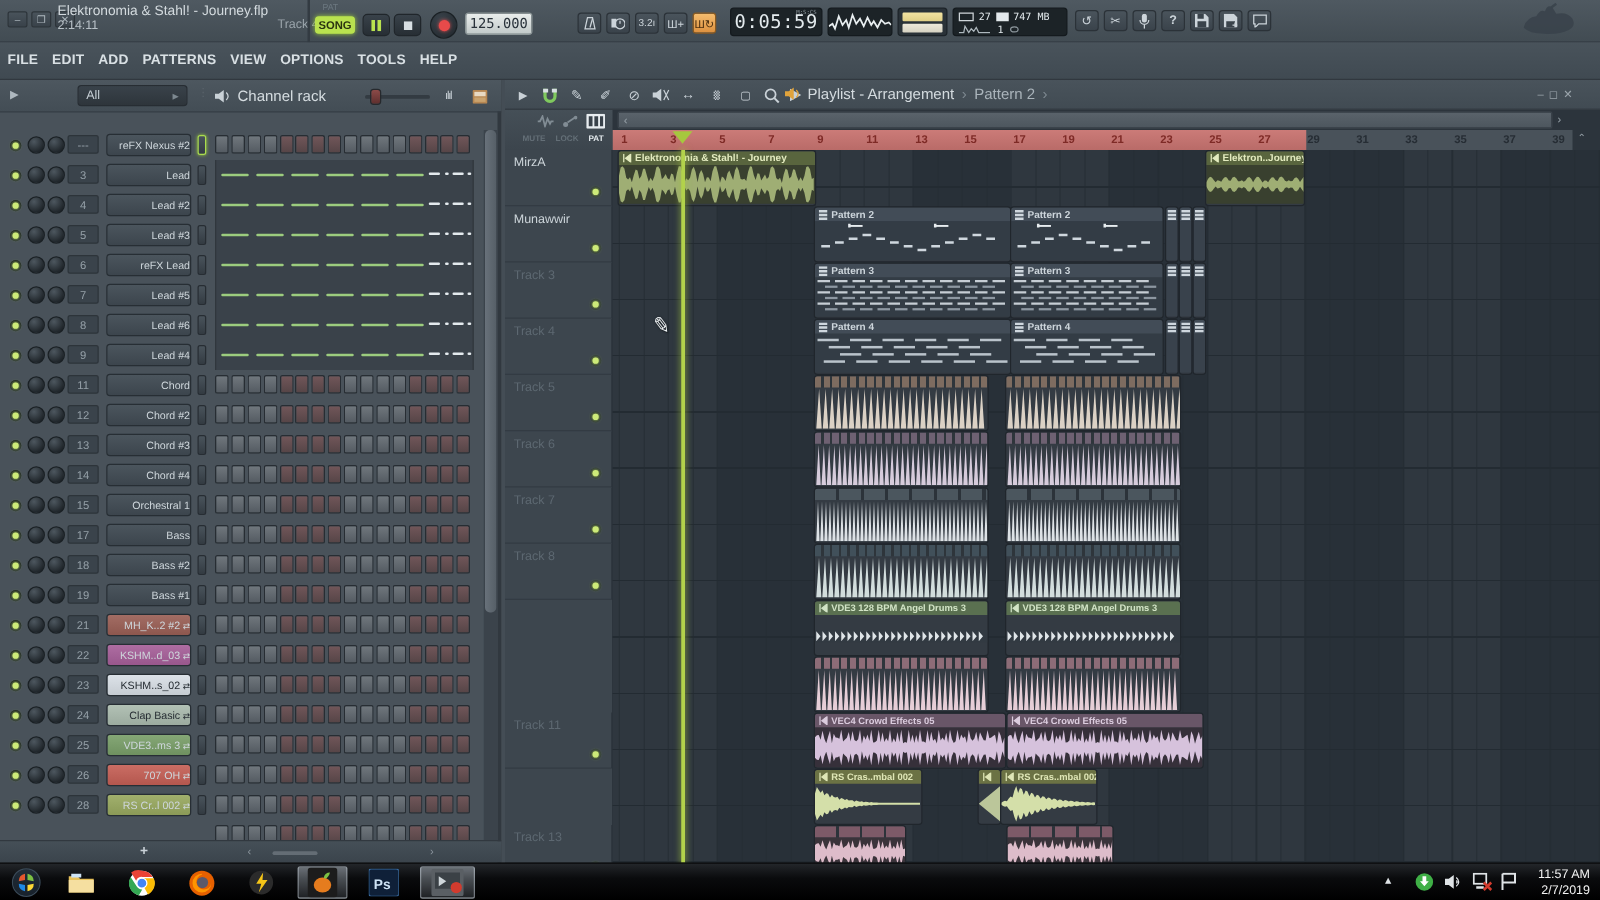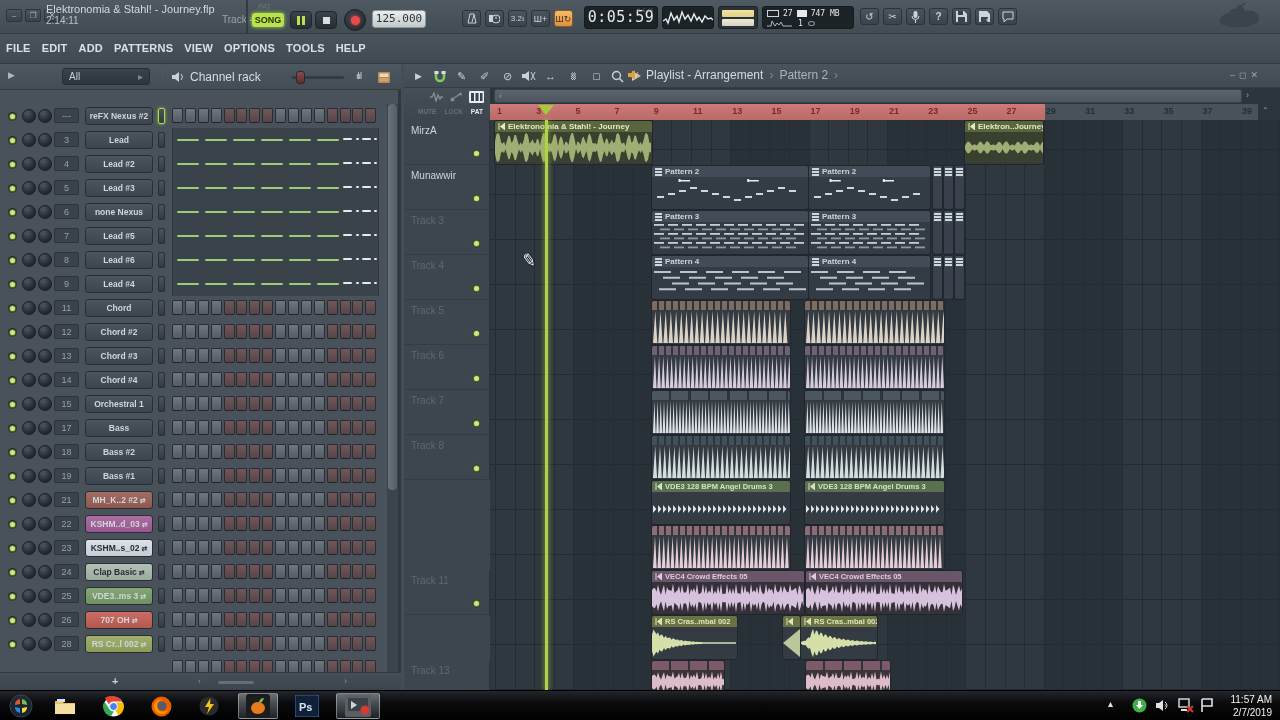--- a/index.html
+++ b/index.html
@@ -34,21 +34,21 @@
 #chanrack{left:0;top:64px;width:401px;height:626px;background:#49525a;border-right:3px solid #31383f}
 #cr-header{left:0;top:0;width:401px;height:26px;background:linear-gradient(#4d575f,#434d55);border-bottom:1px solid #353d44}
 .cr-drop{background:linear-gradient(#39424a,#2e353b);border:1px solid #272d33;border-radius:3px;color:#c6cfd5;font-size:10px;display:flex;align-items:center;padding:0 6px;justify-content:space-between}
 #cr-title{font-size:12px;color:#d6dde1}
 #chan-list{left:0;top:40px;width:386px;height:568px;overflow:hidden}
 .chan-row{position:absolute;left:0;width:386px;height:24px}
 .led{position:absolute;left:8px;top:8px;width:9px;height:9px;border-radius:50%;background:#2c343a;box-shadow:inset 0 1px 2px #14181c}
 .led:after{content:"";position:absolute;left:2px;top:2px;width:5px;height:5px;border-radius:50%;background:#cdea79;box-shadow:0 0 3px #b9e24f}
 .kn{position:absolute;top:5px;width:14px;height:14px;border-radius:50%;background:radial-gradient(circle at 35% 28%,#4d575f,#20262b 72%);border:1px solid #1a2024}
 .numbox{position:absolute;left:54px;top:4px;width:25px;height:15px;background:#3a434b;border:1px solid #2d343a;border-radius:2px;color:#95a0a8;font-size:9px;text-align:center;line-height:14px}
-.namebtn{position:absolute;left:85px;top:3px;width:68px;height:18px;background:linear-gradient(#4b555d,#3c454d);border:1px solid #272e34;border-radius:3px;color:#ced6db;font-size:8.5px;font-weight:bold;text-align:center;line-height:17px;white-space:nowrap;overflow:hidden;font-family:"Liberation Sans",sans-serif}
+.namebtn{position:absolute;left:85px;top:3px;width:68px;height:18px;background:linear-gradient(#4b555d,#3c454d);border:1px solid #272e34;border-radius:3px;color:#ced6db;font-size:8.5px;font-weight:normal;text-align:right;line-height:17px;white-space:nowrap;overflow:hidden;font-family:"Liberation Sans",sans-serif}
 .namebtn.dk{color:#262d33}
 .wicon{font-size:7px;margin-left:2px}
 .mutesw{position:absolute;left:158px;top:4px;width:7px;height:16px;background:linear-gradient(#49535b,#333b42);border:1px solid #272d33;border-radius:2px}
 .mutesw.sel{border:1px solid #aadd4e;box-shadow:0 0 3px #9fd43a}
 .chan-area{position:absolute;left:172px;top:0;width:207px;height:24px}
 .prev{background:#3a424a;border-left:1px solid #30373d;border-right:1px solid #30373d}
 .steps{display:flex;gap:1.9px;padding-top:4px}
 .s{width:11px;height:15px;border-radius:2px;border:1px solid #272d33;border-bottom-color:#1f2529}
 .s.g{background:linear-gradient(#70777d,#545b62)}
 .s.r{background:linear-gradient(#715659,#564547)}
@@ -452,21 +452,21 @@
             <span class="dash" style="left:183px;top:10px;width:2.5px;background:#e4eaee"></span>
             <span class="dash" style="left:189px;top:10px;width:9px;background:#e4eaee"></span>
             <span class="dash" style="left:201px;top:10px;width:2.5px;background:#e4eaee"></span>
           </div>
         </div>
         <div class="chan-row" style="top: 96px;">
           <span class="led"></span>
    <span class="kn" style="left:22px"></span>
    <span class="kn" style="left:38px"></span>
    <span class="numbox">6</span>
-   <span class="namebtn">none Nexus</span>
+   <span class="namebtn">reFX Lead</span>
    <span class="mutesw"></span>
    <div class="chan-area prev">
             <span class="dash" style="left:4px;top:11px;width:22px;background:#9ccc7e"></span>
             <span class="dash" style="left:32px;top:11px;width:22px;background:#9ccc7e"></span>
             <span class="dash" style="left:60px;top:11px;width:22px;background:#9ccc7e"></span>
             <span class="dash" style="left:88px;top:11px;width:22px;background:#9ccc7e"></span>
             <span class="dash" style="left:116px;top:11px;width:22px;background:#9ccc7e"></span>
             <span class="dash" style="left:144px;top:11px;width:22px;background:#9ccc7e"></span>
             <span class="dash" style="left:170px;top:10px;width:9px;background:#e4eaee"></span>
             <span class="dash" style="left:183px;top:10px;width:2.5px;background:#e4eaee"></span>

